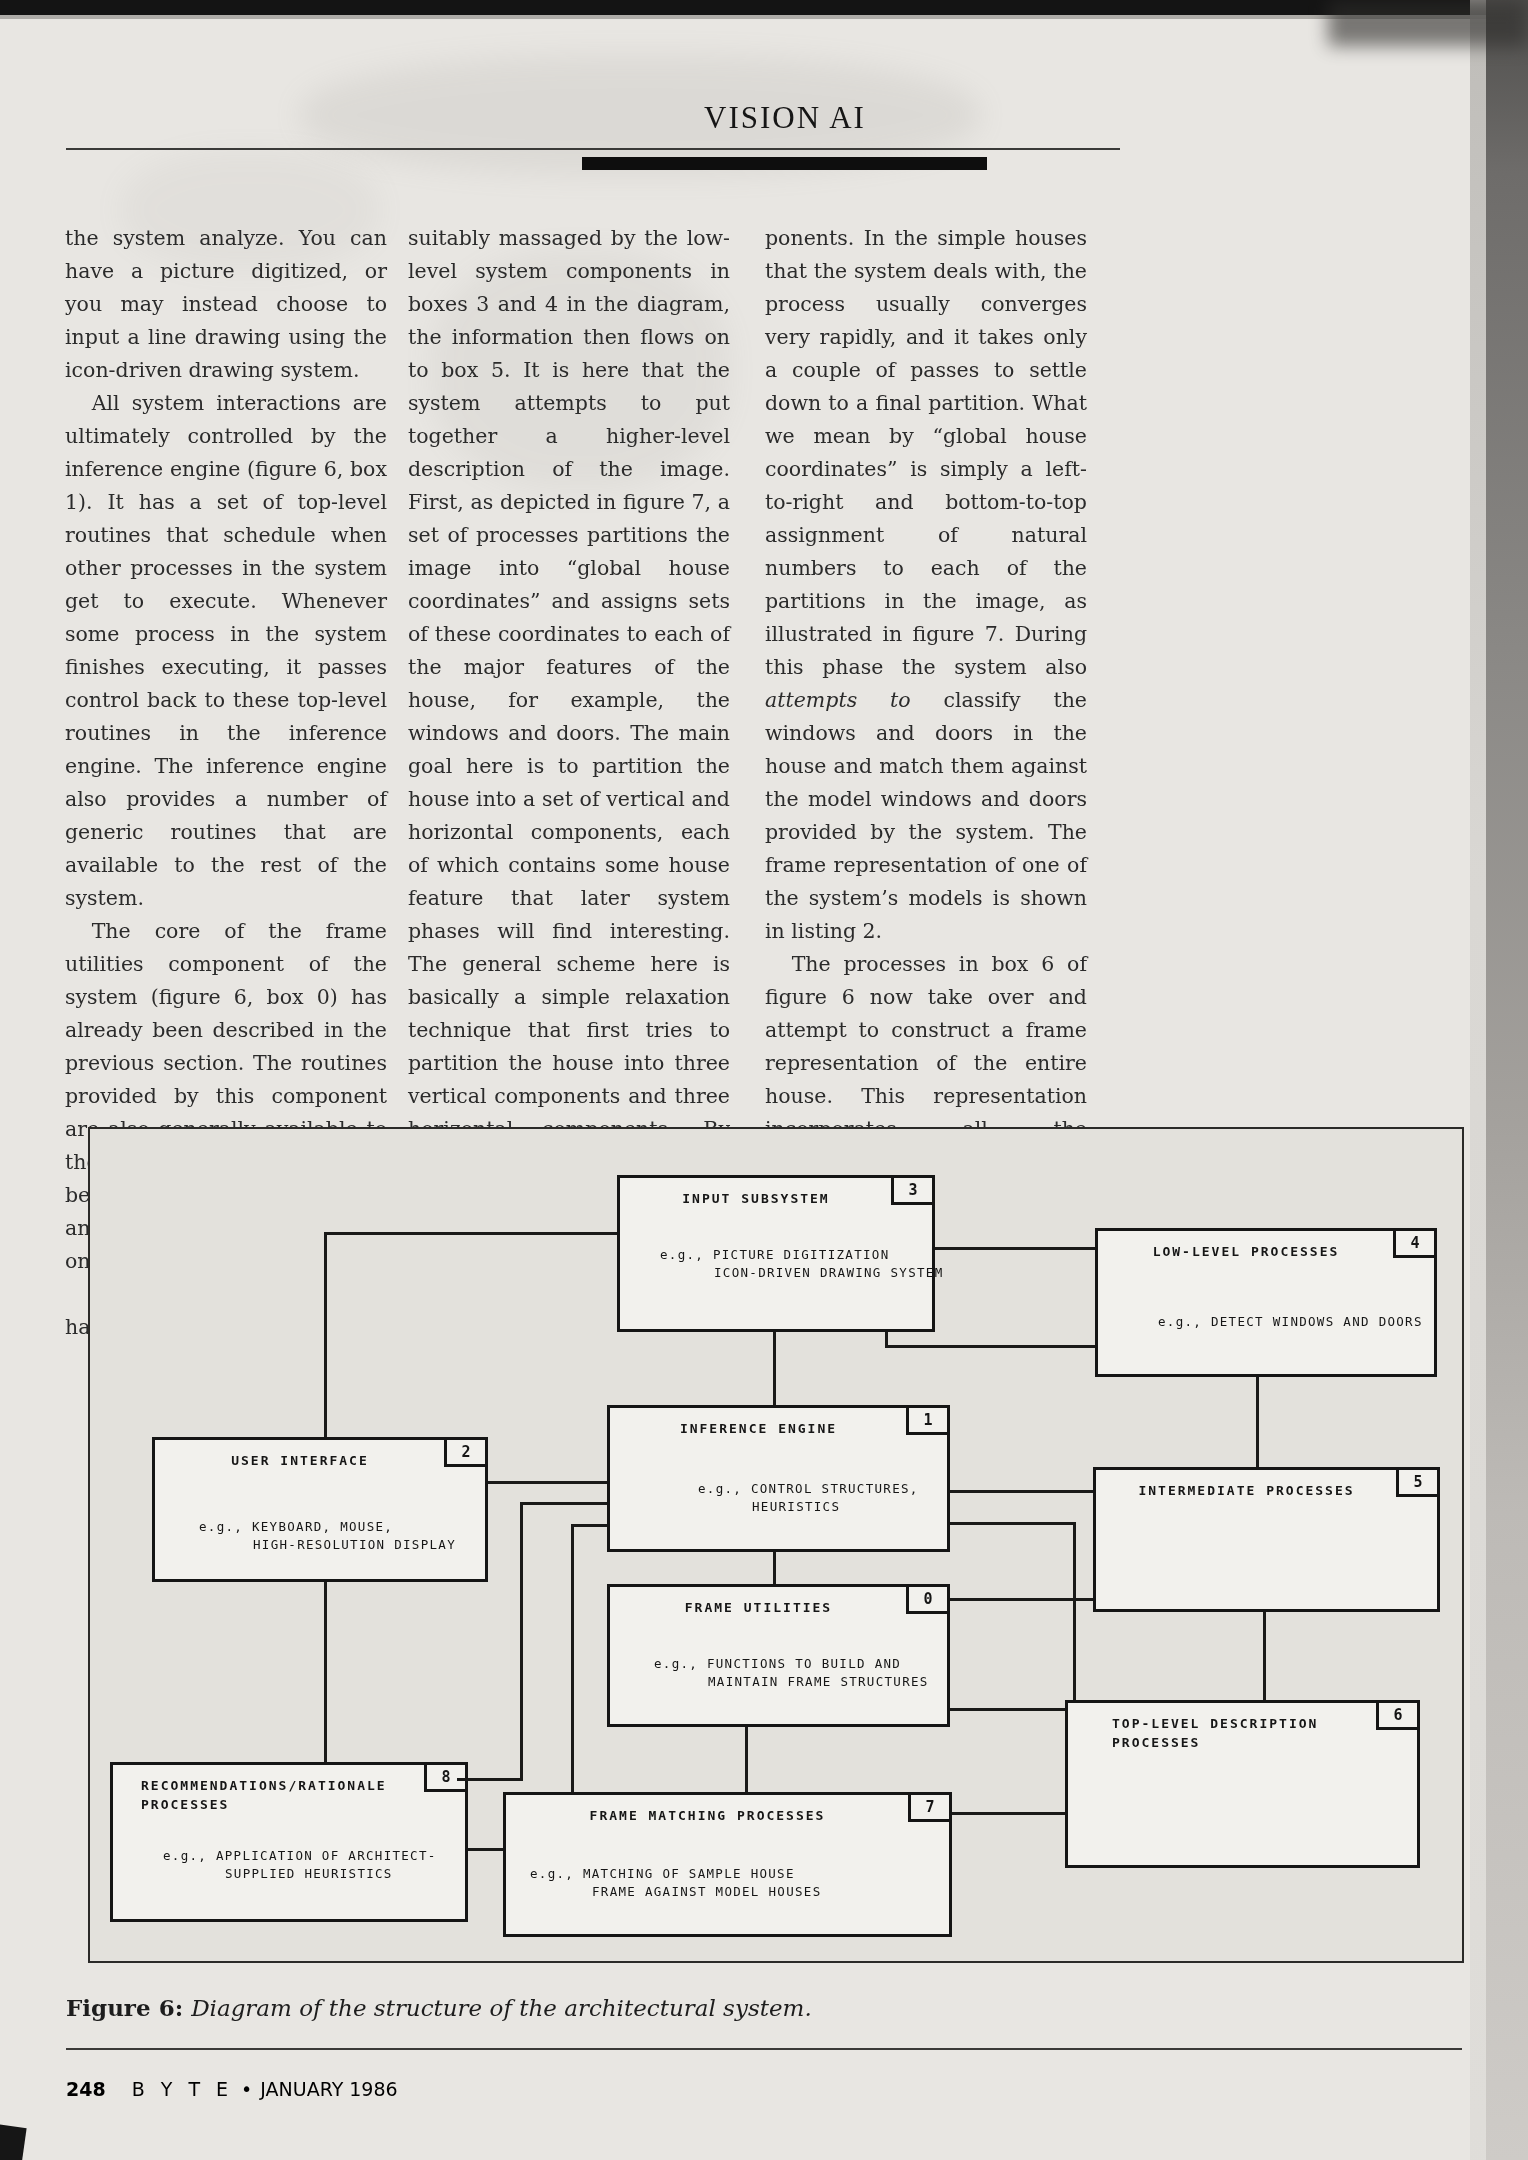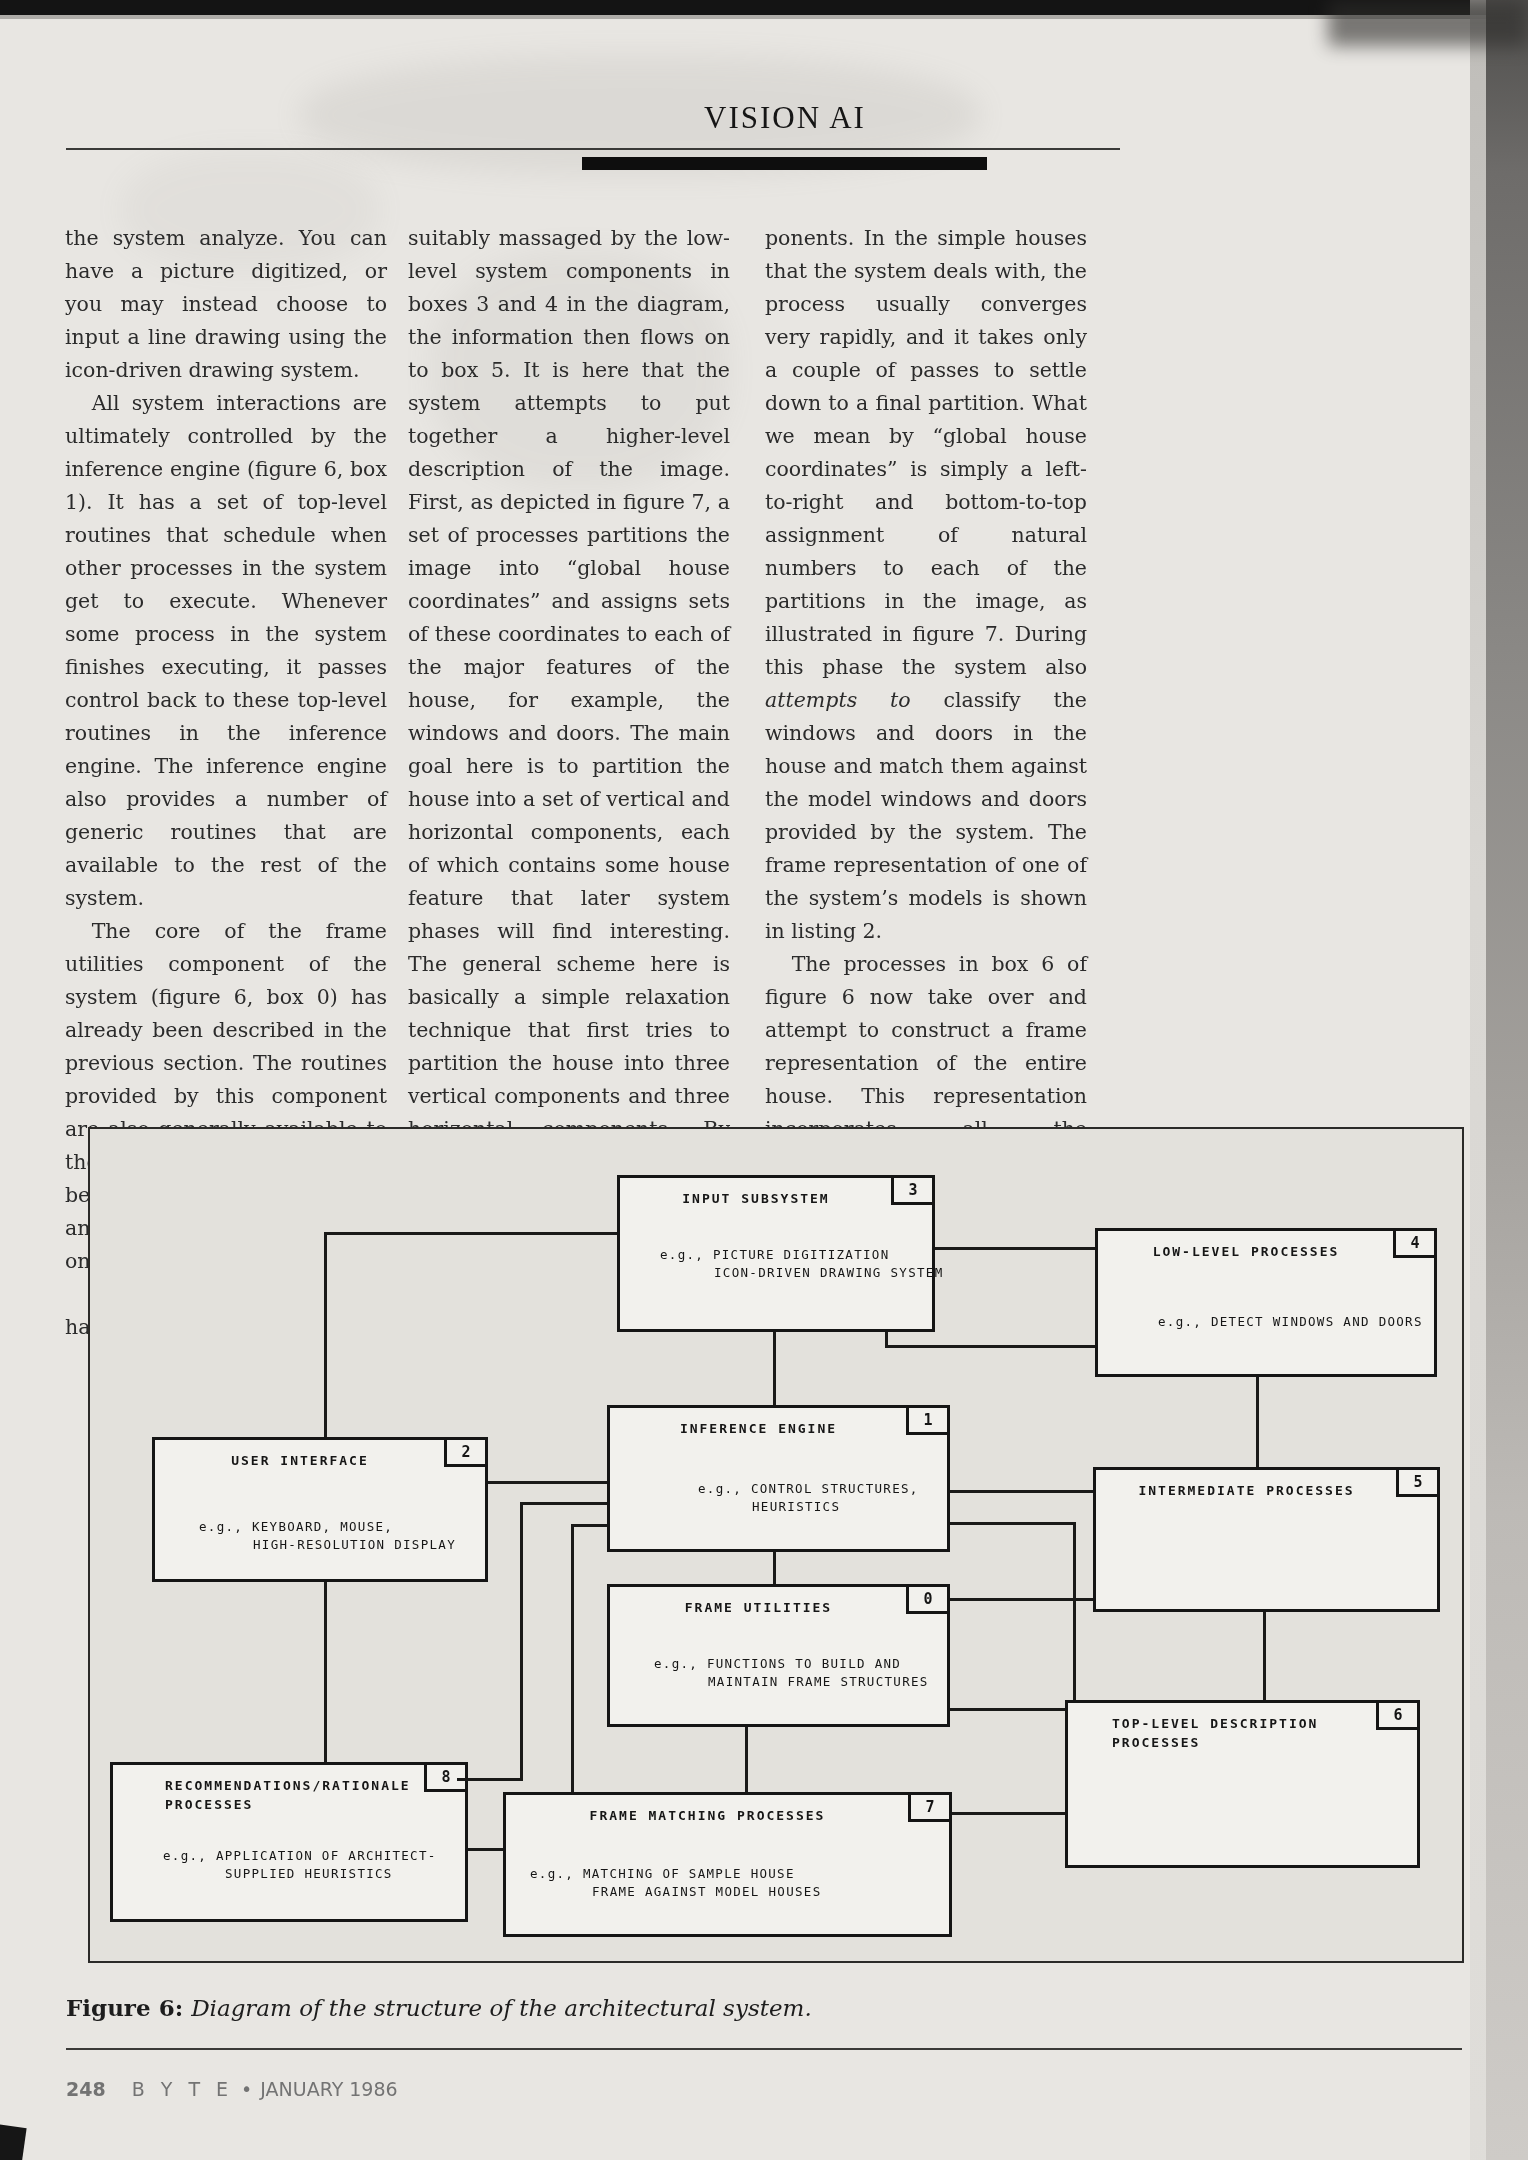--- a/index.html
+++ b/index.html
@@ -63,33 +63,33 @@
   #box0{left:607px;top:1584px;width:343px;height:143px;}
   #box0 .eg{left:44px;top:68px;}
   #box6{left:1065px;top:1700px;width:355px;height:168px;}
   #box6 .title{padding-left:44px;padding-right:62px;}
   #box6 .eg{left:10px;top:82px;}
   #box6 .eg .cont{margin-left:50px;}
   #box7{left:503px;top:1792px;width:449px;height:145px;}
   #box7 .eg{left:24px;top:70px;}
   #box7 .eg .cont{margin-left:62px;}
   #box8{left:110px;top:1762px;width:358px;height:160px;}
-  #box8 .title{padding-left:52px;padding-right:60px;}
+  #box8 .title{padding-left:28px;padding-right:60px;}
   #box8 .eg{left:50px;top:82px;}
   #box8 .eg .cont{margin-left:62px;}
 
   .cn{position:absolute;background:#1a1a19;}
 
   
   .caption{position:absolute;left:66px;top:1994px;font-size:23px;color:#1d1d1d;}
   .caption .lbl{font-weight:bold;font-family:"DejaVu Serif", serif;}
   .caption .txt{font-style:italic;margin-left:8px;}
   .cap-rule{position:absolute;left:66px;top:2048px;width:1396px;height:2px;background:#3b3a38;}
   .pagefoot{position:absolute;left:66px;top:2078px;font-family:"DejaVu Sans", sans-serif;
-      font-size:19px;color:#737373;}
+      font-size:19px;color:#000000;}
   .pagefoot .num{font-weight:bold;margin-right:26px;}
   .pagefoot .mag{letter-spacing:5px;}
   .pagefoot .bullet{margin:0 8px;}
 </style>
 </head>
 <body>
 
 <div class="page">
 
   <div class="scan-topbar"></div>

